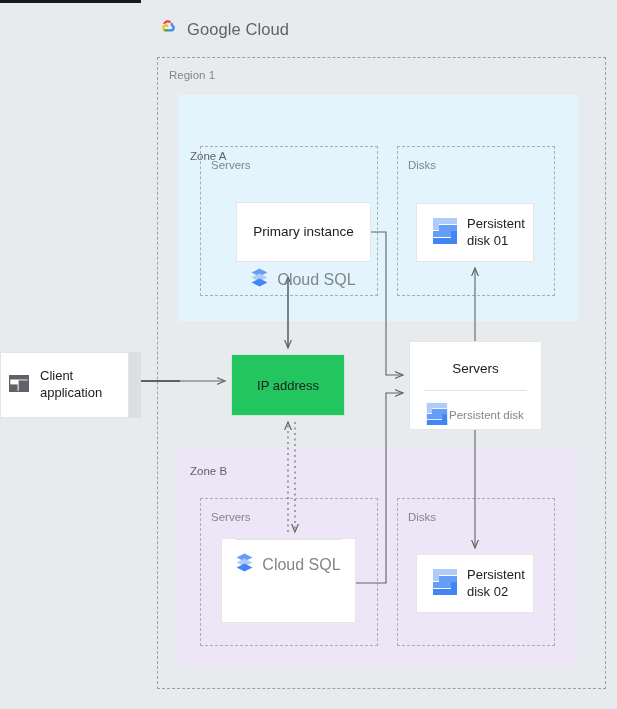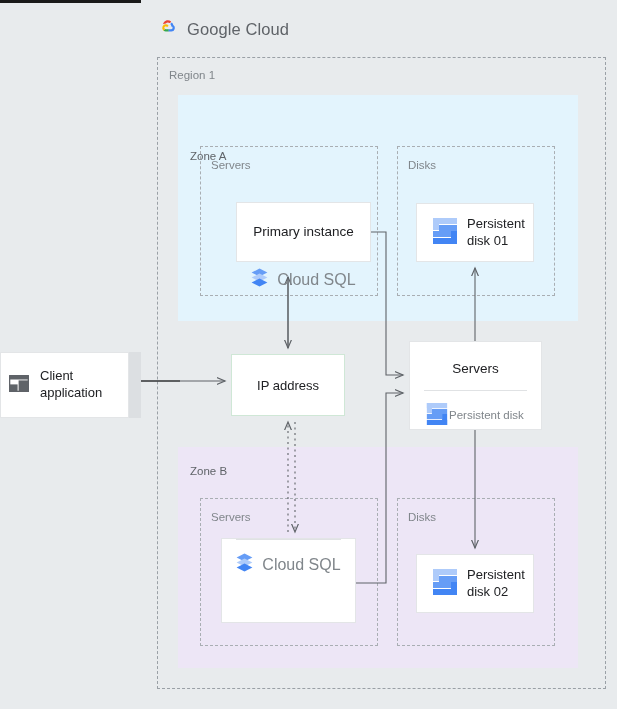--- a/index.html
+++ b/index.html
@@ -69,21 +69,21 @@
   .reg-foot{display:flex;align-items:center;gap:1px;padding-top:11px;padding-left:16px;}
   .reg-foot span{font-size:11.5px;color:#80868b;}
 
   
   .client-shadow{position:absolute;left:0;top:352px;width:141px;height:66px;background:#dcdfe2;}
   .c-client{left:0px;top:352px;width:129px;height:66px;}
   .client-inner{display:flex;align-items:center;gap:11px;padding-left:8px;height:100%;}
   .client-label{font-size:13px;color:#202124;line-height:1.28;}
 
   
-  .c-ip{left:231px;top:354px;width:114px;height:62px;background:#ffffff;border:1px solid #cfe7d6;
+  .c-ip{left:231px;top:354px;width:114px;height:62px;background:#22c55e;border:1px solid #cfe7d6;
         display:flex;align-items:center;justify-content:center;}
   .c-ip span{font-size:13px;color:#202124;}
 
   
   .wires{position:absolute;left:0;top:0;width:617px;height:709px;pointer-events:none;}
 
   
   .icon{flex:0 0 auto;display:block;}
 </style>
 </head>

